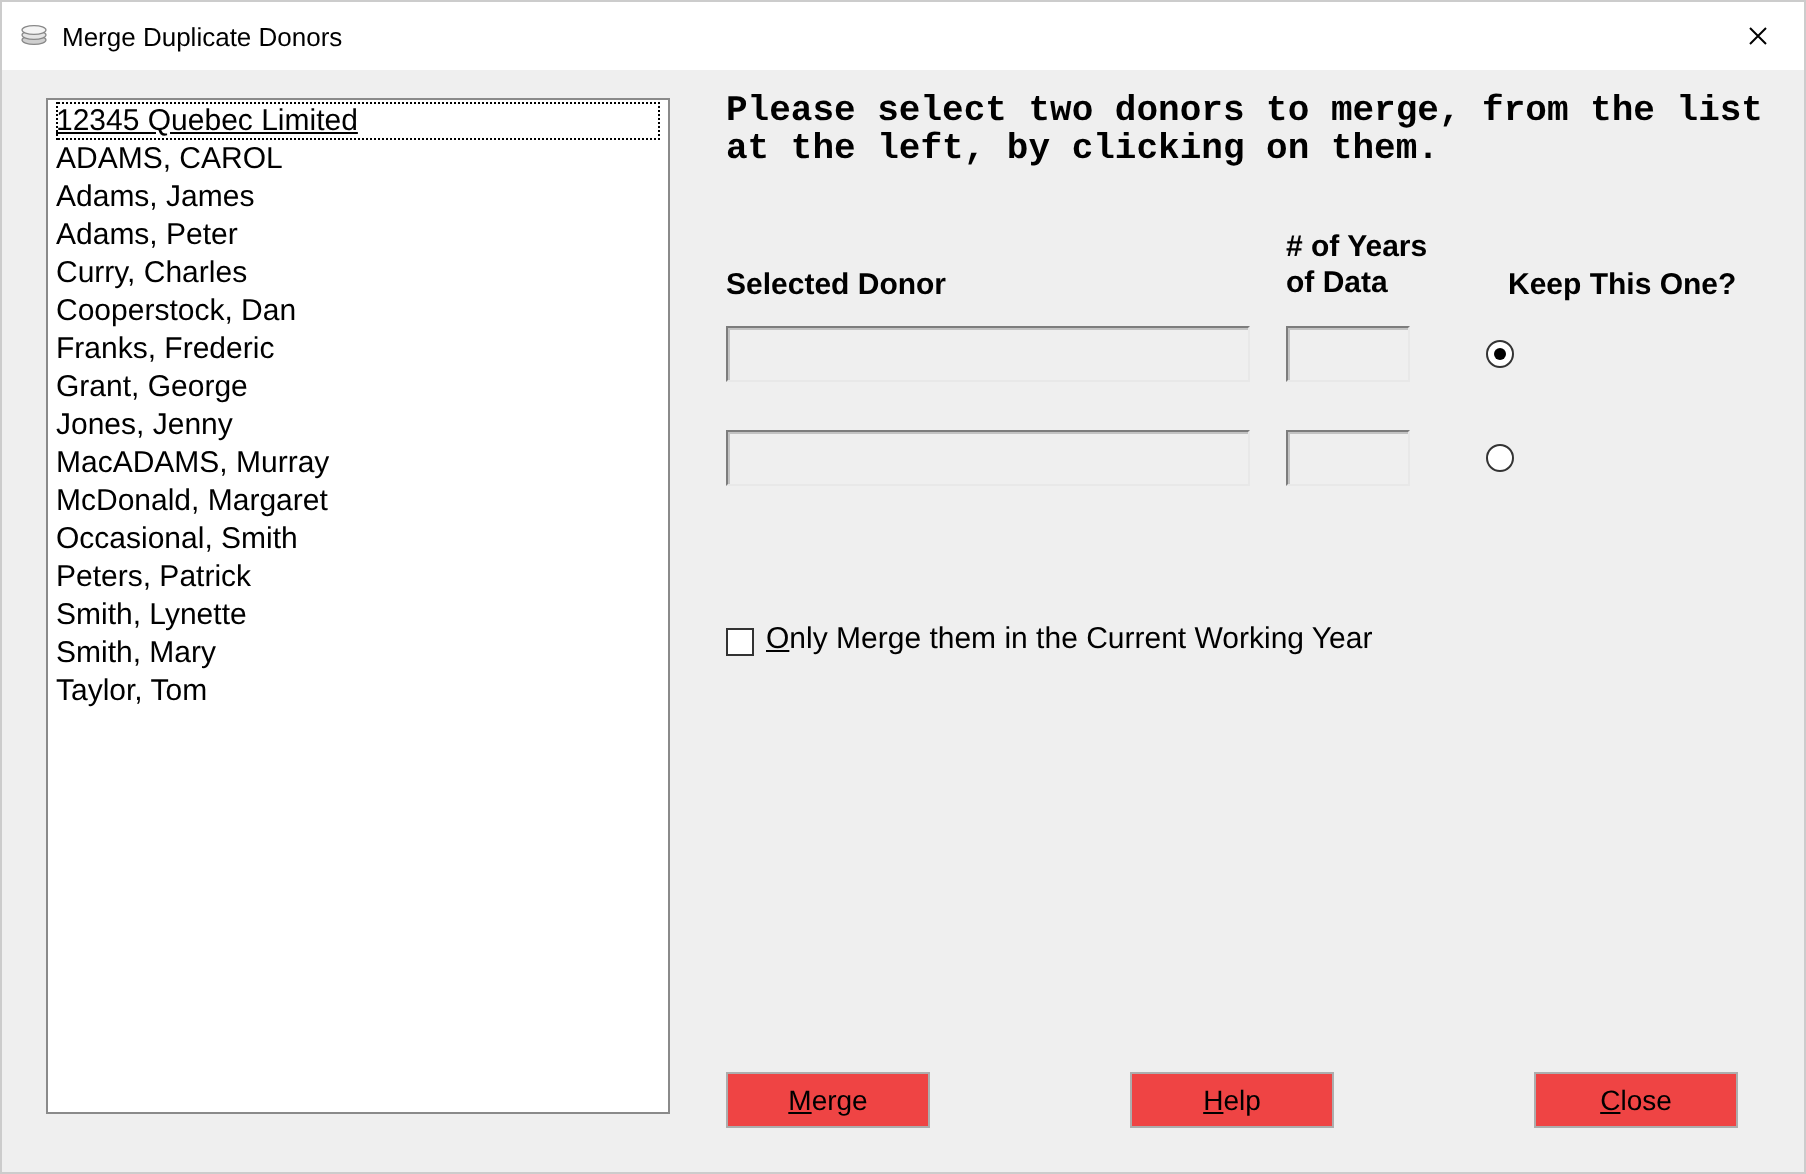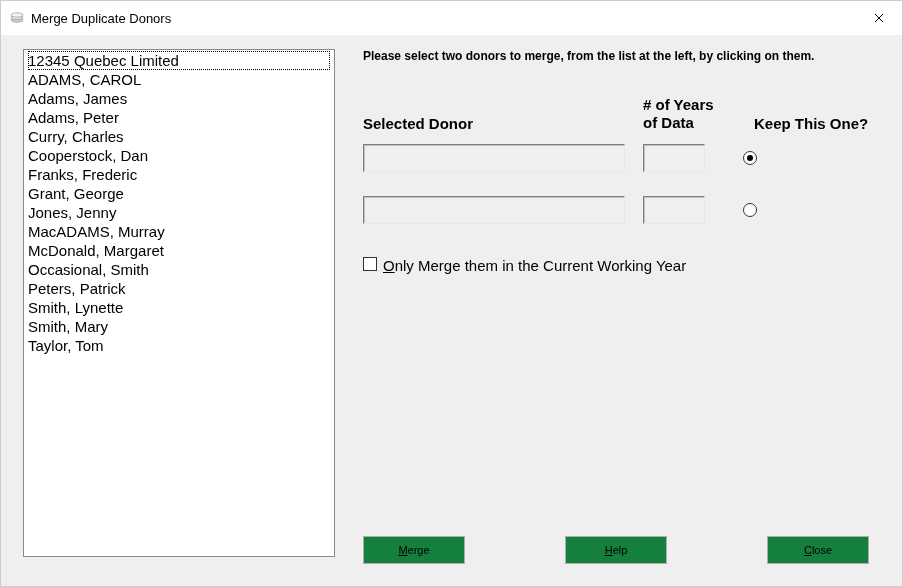--- a/index.html
+++ b/index.html
@@ -62,32 +62,34 @@
     font-size: 15px;
     line-height: 19px;
   }
   .listbox-item {
     cursor: pointer;
     white-space: nowrap;
   }
   .listbox-item.focused {
     outline: 1px dotted #000;
     outline-offset: -1px;
+    text-decoration: underline;
   }
   .right-pane {
     flex: 1;
     display: flex;
     flex-direction: column;
     position: relative;
   }
   .instruction {
     font-weight: bold;
-    font-size: 12px;
+    font-size: 18px;
     line-height: 19px;
     margin-top: -2px;
+    font-family: Liberation Mono, monospace;
   }
   .columns-header {
     display: flex;
     align-items: flex-end;
     margin-top: 30px;
     font-weight: bold;
     font-size: 15px;
   }
   .col-selected { width: 280px; }
   .col-years { width: 96px; line-height: 18px; }
@@ -118,49 +120,49 @@
     justify-content: center;
     cursor: pointer;
     background: #fff;
   }
   .radio .dot {
     width: 6px; height: 6px;
     border-radius: 50%;
     background: #000;
   }
   .checkbox-row {
-    margin-top: 33px;
-    display: flex;
-    align-items: flex-start;
+    margin-top: 68px;
+    display: flex;
+    align-items: flex-end;
     gap: 6px;
     font-size: 15px;
   }
   .checkbox {
     width: 14px; height: 14px;
     border: 1px solid #333;
     background: #fff;
     cursor: pointer;
   }
   .button-row {
     position: absolute;
     bottom: 2px;
     left: 0;
     right: 0;
     display: flex;
     gap: 100px;
   }
   .btn {
     width: 102px;
     height: 28px;
-    background: #15803d;
+    background: #ef4444;
     border: 1px solid #adadad;
     display: flex;
     align-items: center;
     justify-content: center;
-    font-size: 11px;
+    font-size: 14px;
     cursor: pointer;
   }
   .accel { text-decoration: underline; }
   .icon-svg { width: 16px; height: 16px; }
 </style>
 </head>
 <body>
 
 <div class="window">
 

